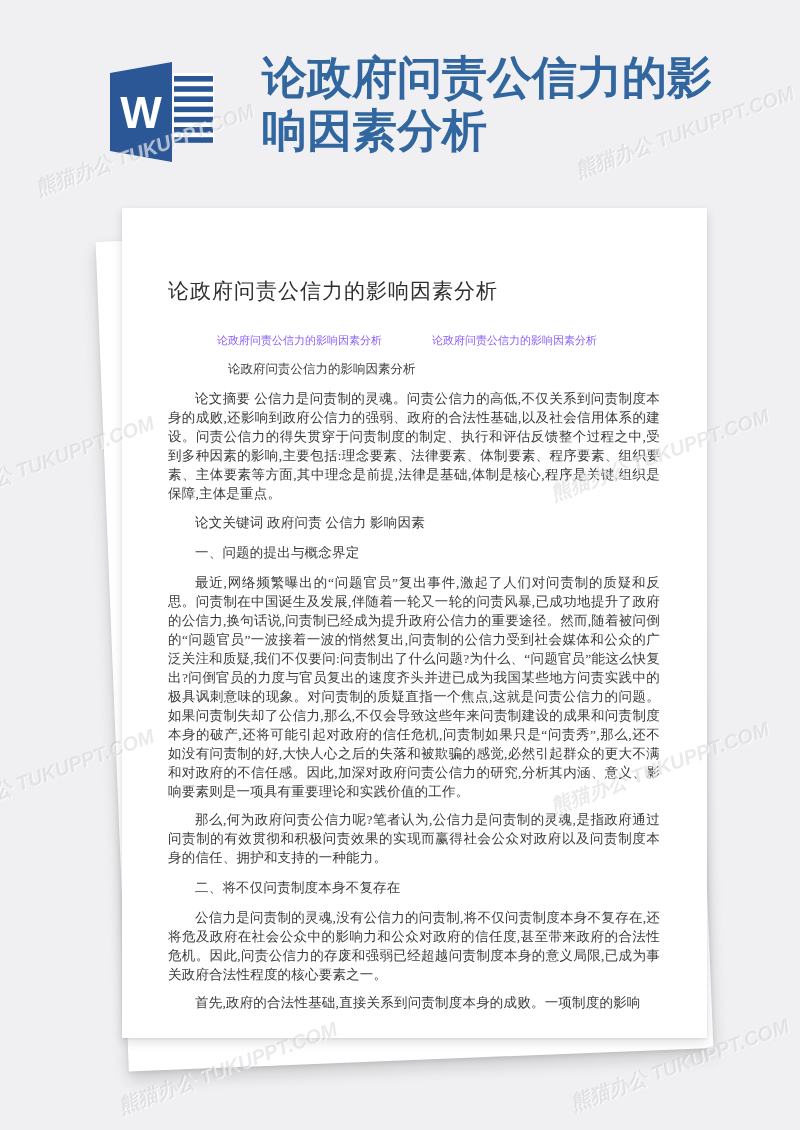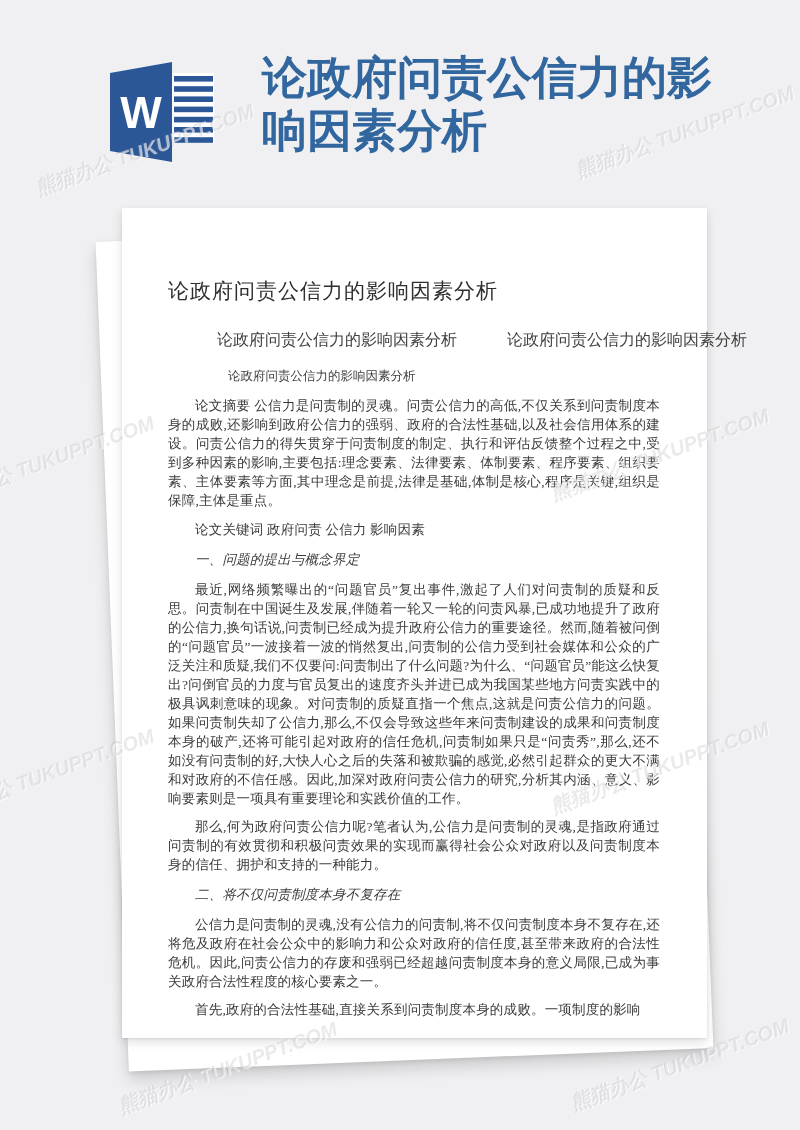--- a/index.html
+++ b/index.html
@@ -38,30 +38,30 @@
   }
   .page-content{
     position:absolute;left:0;top:0;right:0;bottom:0;
     padding:68px 47px 0 46px;
     color:#3b3b3b;
   }
   .doc-heading{
     font-size:21px;font-weight:normal;color:#2e2e2e;
     letter-spacing:1px;margin:0 0 24px 0;line-height:30px;
   }
-  .repeat-a{font-size:16px;line-height:20px;margin:0 0 16px 49px;color:#404040;white-space:nowrap;}
+  .repeat-a{font-size:11px;line-height:20px;margin:0 0 9px 49px;color:#8b5cf6;white-space:nowrap;}
   .repeat-a .gap2{margin-left:50px;}
   .repeat-b{font-size:12.5px;line-height:20px;margin:0 0 10px 60px;color:#404040;}
   .para{
     font-size:13.5px;line-height:19px;
     text-align:justify;text-indent:2em;
     margin:9px 0;letter-spacing:0.2px;
   }
   .kw{margin:10px 0;}
-  .sec{margin:11px 0;font-style:italic;}
+  .sec{margin:11px 0;}
 
   
   .wm{
     position:absolute;
     font-family:"Liberation Sans","DejaVu Sans",sans-serif;
     font-weight:bold;font-style:italic;
     font-size:20px;white-space:nowrap;
     color:rgba(150,152,160,0.20);
     text-shadow:1px 1px 0 rgba(255,255,255,0.65);
     transform:translate(-50%,-50%) rotate(-20deg);

